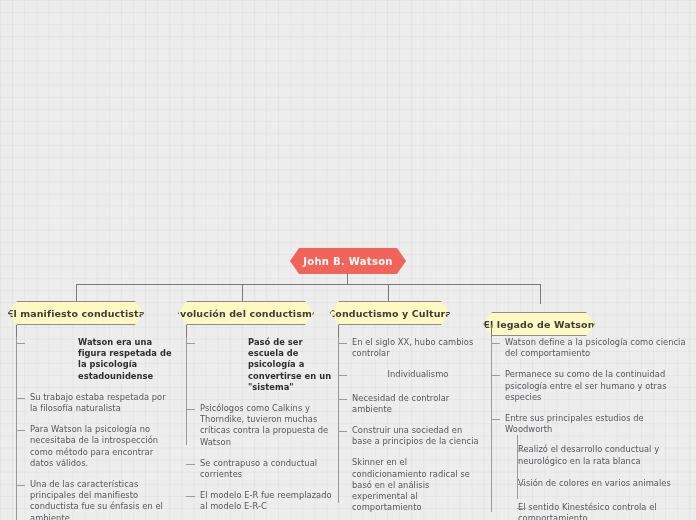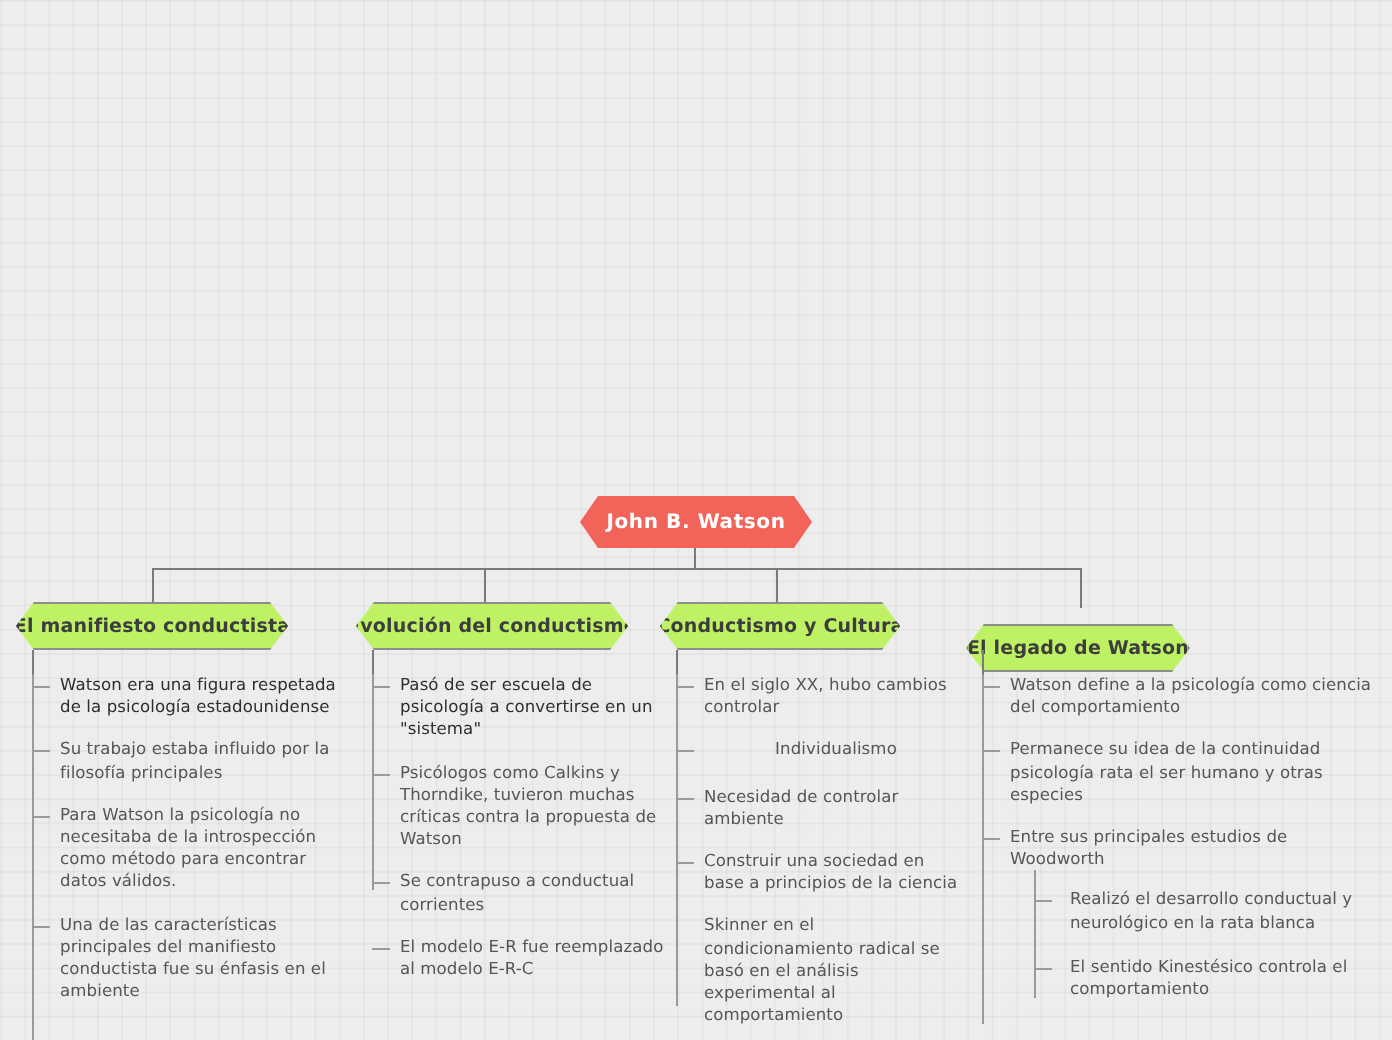--- a/index.html
+++ b/index.html
@@ -32,21 +32,21 @@
   }
 
   
   .conn{position:absolute;background:#7a7a7a;}
   .conn-v{width:1px;}
   .conn-h{height:1px;}
 
   
   .branch-head{
     position:absolute;height:24px;
-    background:#bef264;
+    background:#fef9c3;
     border:1px solid #8d8d8d;
     display:flex;align-items:center;justify-content:center;
     clip-path:polygon(9px 0, calc(100% - 9px) 0, 100% 50%, calc(100% - 9px) 100%, 9px 100%, 0 50%);
     box-sizing:border-box;
   }
   .branch-head-label{
     font-size:9.5px;font-weight:bold;color:#3d3d3d;
     white-space:nowrap;letter-spacing:0.1px;
   }
 
@@ -54,26 +54,26 @@
   .column{position:absolute;}
   .spine{position:absolute;left:0;top:0;width:1px;background:#9a9a9a;}
   .item{position:relative;padding-left:14px;margin-bottom:10px;}
   .item .tick{
     position:absolute;left:0;top:6px;width:9px;height:1px;background:#9a9a9a;
   }
   .item-text{
     font-size:8.3px;line-height:11.2px;color:#55565a;
     letter-spacing:0.05px;
   }
-  .item-text.bold{font-weight:normal;color:#2e2e2e;}
+  .item-text.bold{font-weight:bold;color:#2e2e2e;margin-left:48px;}
 
   
   .subcolumn{position:relative;margin-top:9px;margin-left:12px;}
   .subcolumn .spine{left:0;top:-9px;width:1px;background:#9a9a9a;}
-  .subitem{position:relative;padding-left:18px;margin-bottom:11px;}
+  .subitem{position:relative;padding-left:1px;margin-bottom:11px;}
   .subitem .tick{position:absolute;left:0;top:6px;width:9px;height:1px;background:#9a9a9a;}
 </style>
 </head>
 <body>
 
 <div id="canvas">
 
   <div class="root-node">
     <span class="root-label">John B. Watson</span>
   </div>
@@ -93,21 +93,21 @@
   <div class="conn conn-v" style="left:16px;top:325px;height:12px;"></div>
   <div class="column" style="left:16px;top:337px;width:156px;">
     <div class="spine" style="height:183px;"></div>
 
     <div class="item">
       <span class="tick"></span>
       <div class="item-text bold">Watson era una figura respetada de la psicología estadounidense</div>
     </div>
     <div class="item">
       <span class="tick"></span>
-      <div class="item-text">Su trabajo estaba influido por la filosofía principales</div>
+      <div class="item-text">Su trabajo estaba respetada por la filosofía naturalista</div>
     </div>
     <div class="item">
       <span class="tick"></span>
       <div class="item-text">Para Watson la psicología no necesitaba de la introspección como método para encontrar datos válidos.</div>
     </div>
     <div class="item">
       <span class="tick"></span>
       <div class="item-text">Una de las características principales del manifiesto conductista fue su énfasis en el ambiente</div>
     </div>
 
@@ -173,32 +173,36 @@
   <div class="conn conn-v" style="left:491px;top:325px;height:12px;"></div>
   <div class="column" style="left:491px;top:337px;width:200px;">
     <div class="spine" style="height:175px;"></div>
 
     <div class="item">
       <span class="tick"></span>
       <div class="item-text">Watson define a la psicología como ciencia del comportamiento</div>
     </div>
     <div class="item">
       <span class="tick"></span>
-      <div class="item-text">Permanece su idea de la continuidad psicología rata el ser humano y otras especies</div>
+      <div class="item-text">Permanece su como de la continuidad psicología entre el ser humano y otras especies</div>
     </div>
     <div class="item" style="margin-bottom:0;">
       <span class="tick"></span>
       <div class="item-text">Entre sus principales estudios de Woodworth</div>
 
       <div class="subcolumn">
         <div class="spine" style="height:64px;"></div>
         <div class="subitem">
           <span class="tick"></span>
           <div class="item-text">Realizó el desarrollo conductual y neurológico en la rata blanca</div>
         </div>
+        <div class="subitem" style="margin-bottom:13px;">
+          <span class="tick"></span>
+          <div class="item-text">Visión de colores en varios animales</div>
+        </div>
         <div class="subitem" style="margin-bottom:0;">
           <span class="tick"></span>
           <div class="item-text">El sentido Kinestésico controla el comportamiento</div>
         </div>
       </div>
     </div>
 
   </div>
 
 </div>

